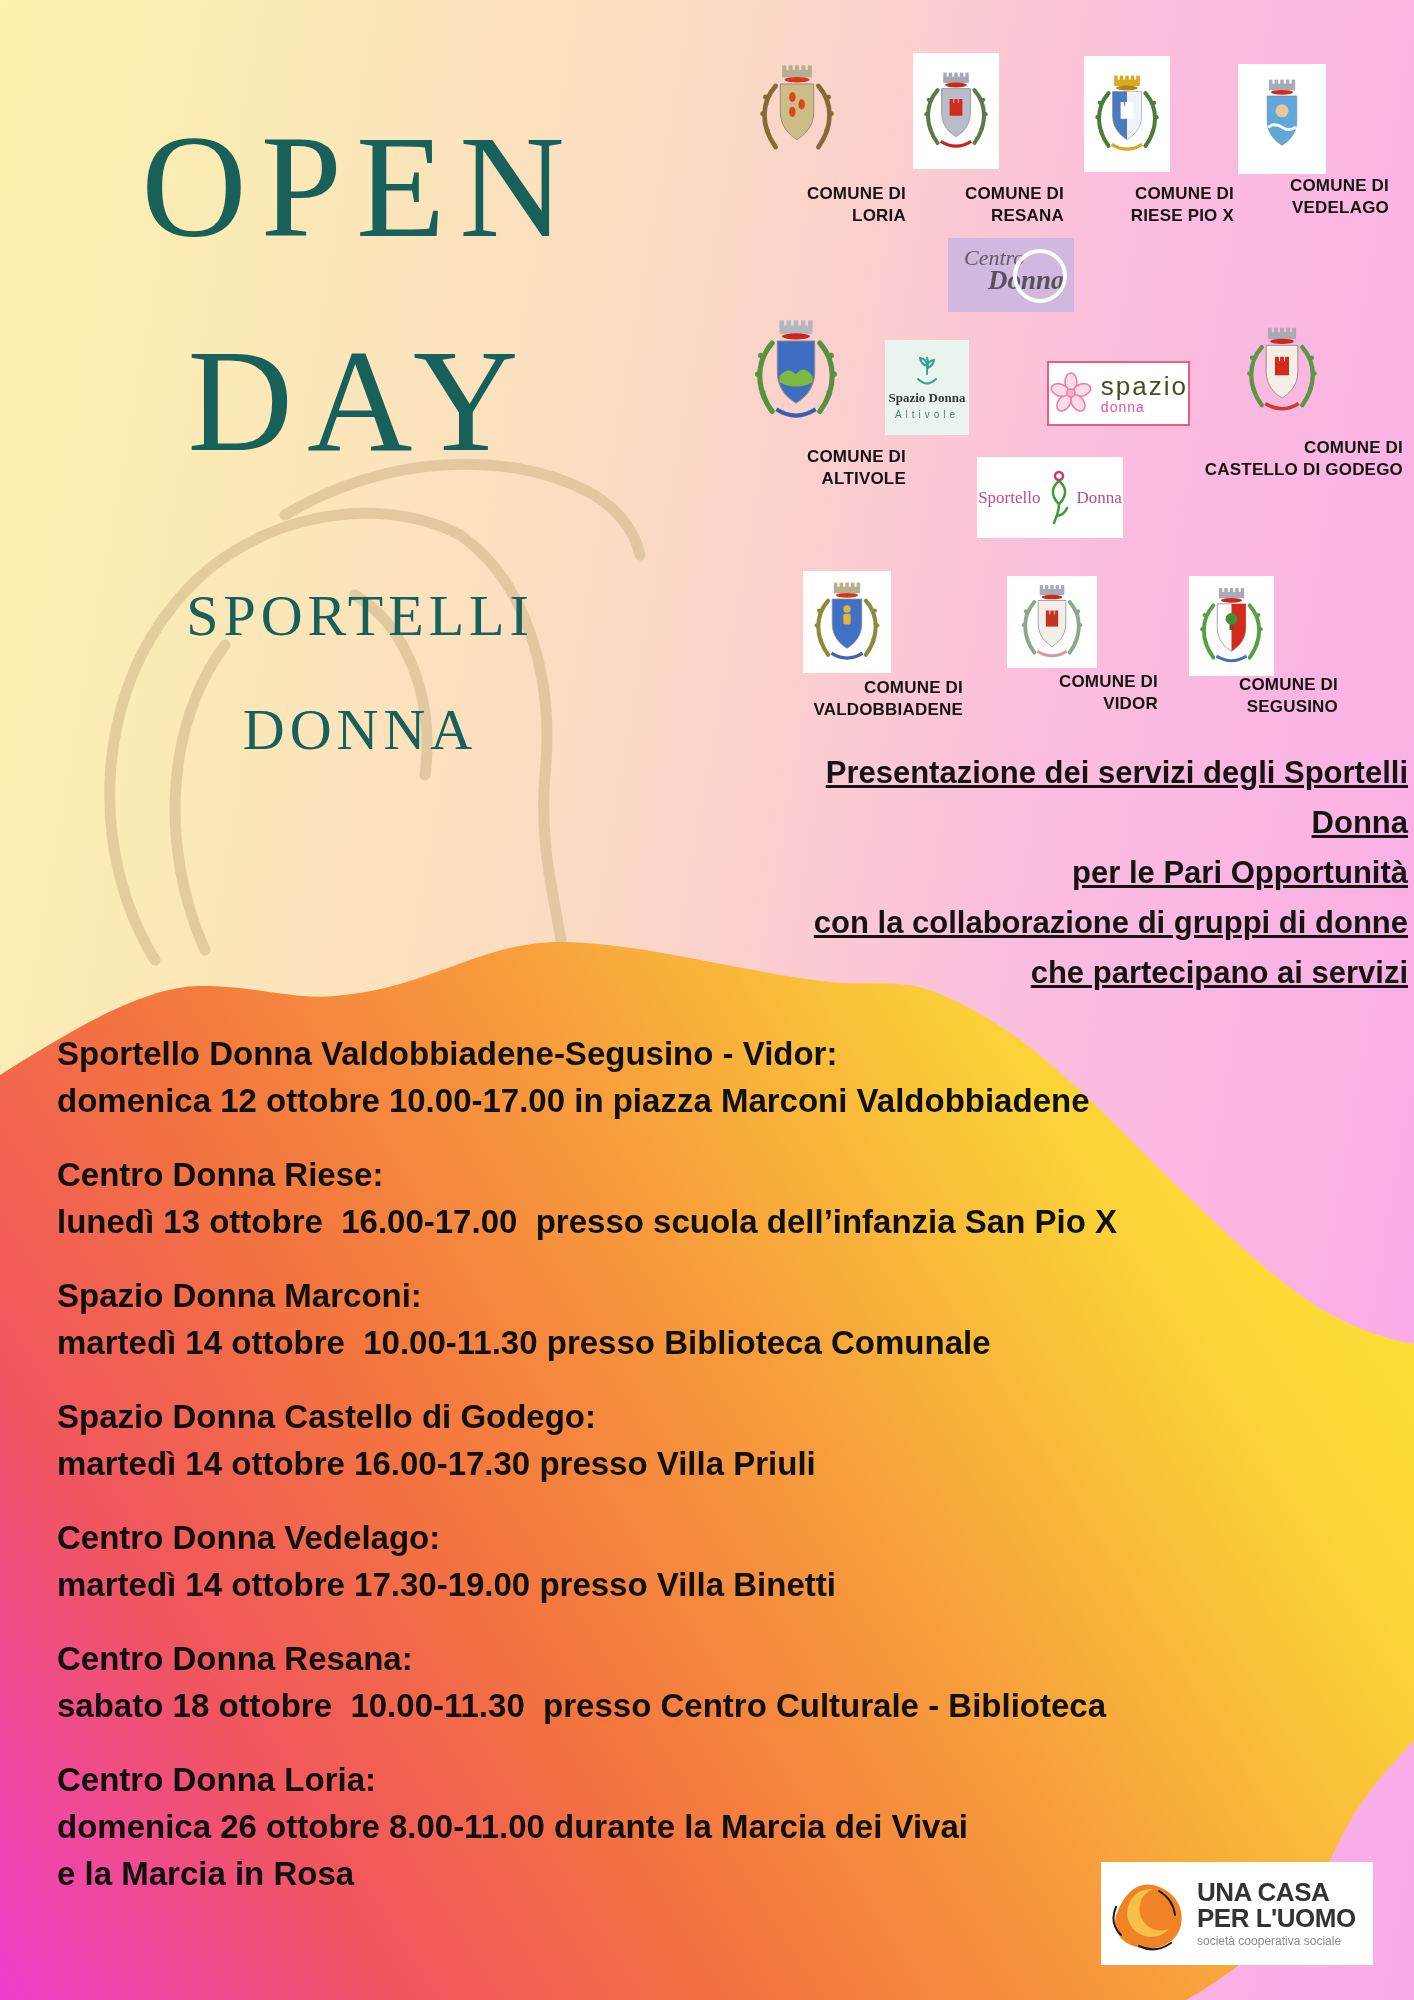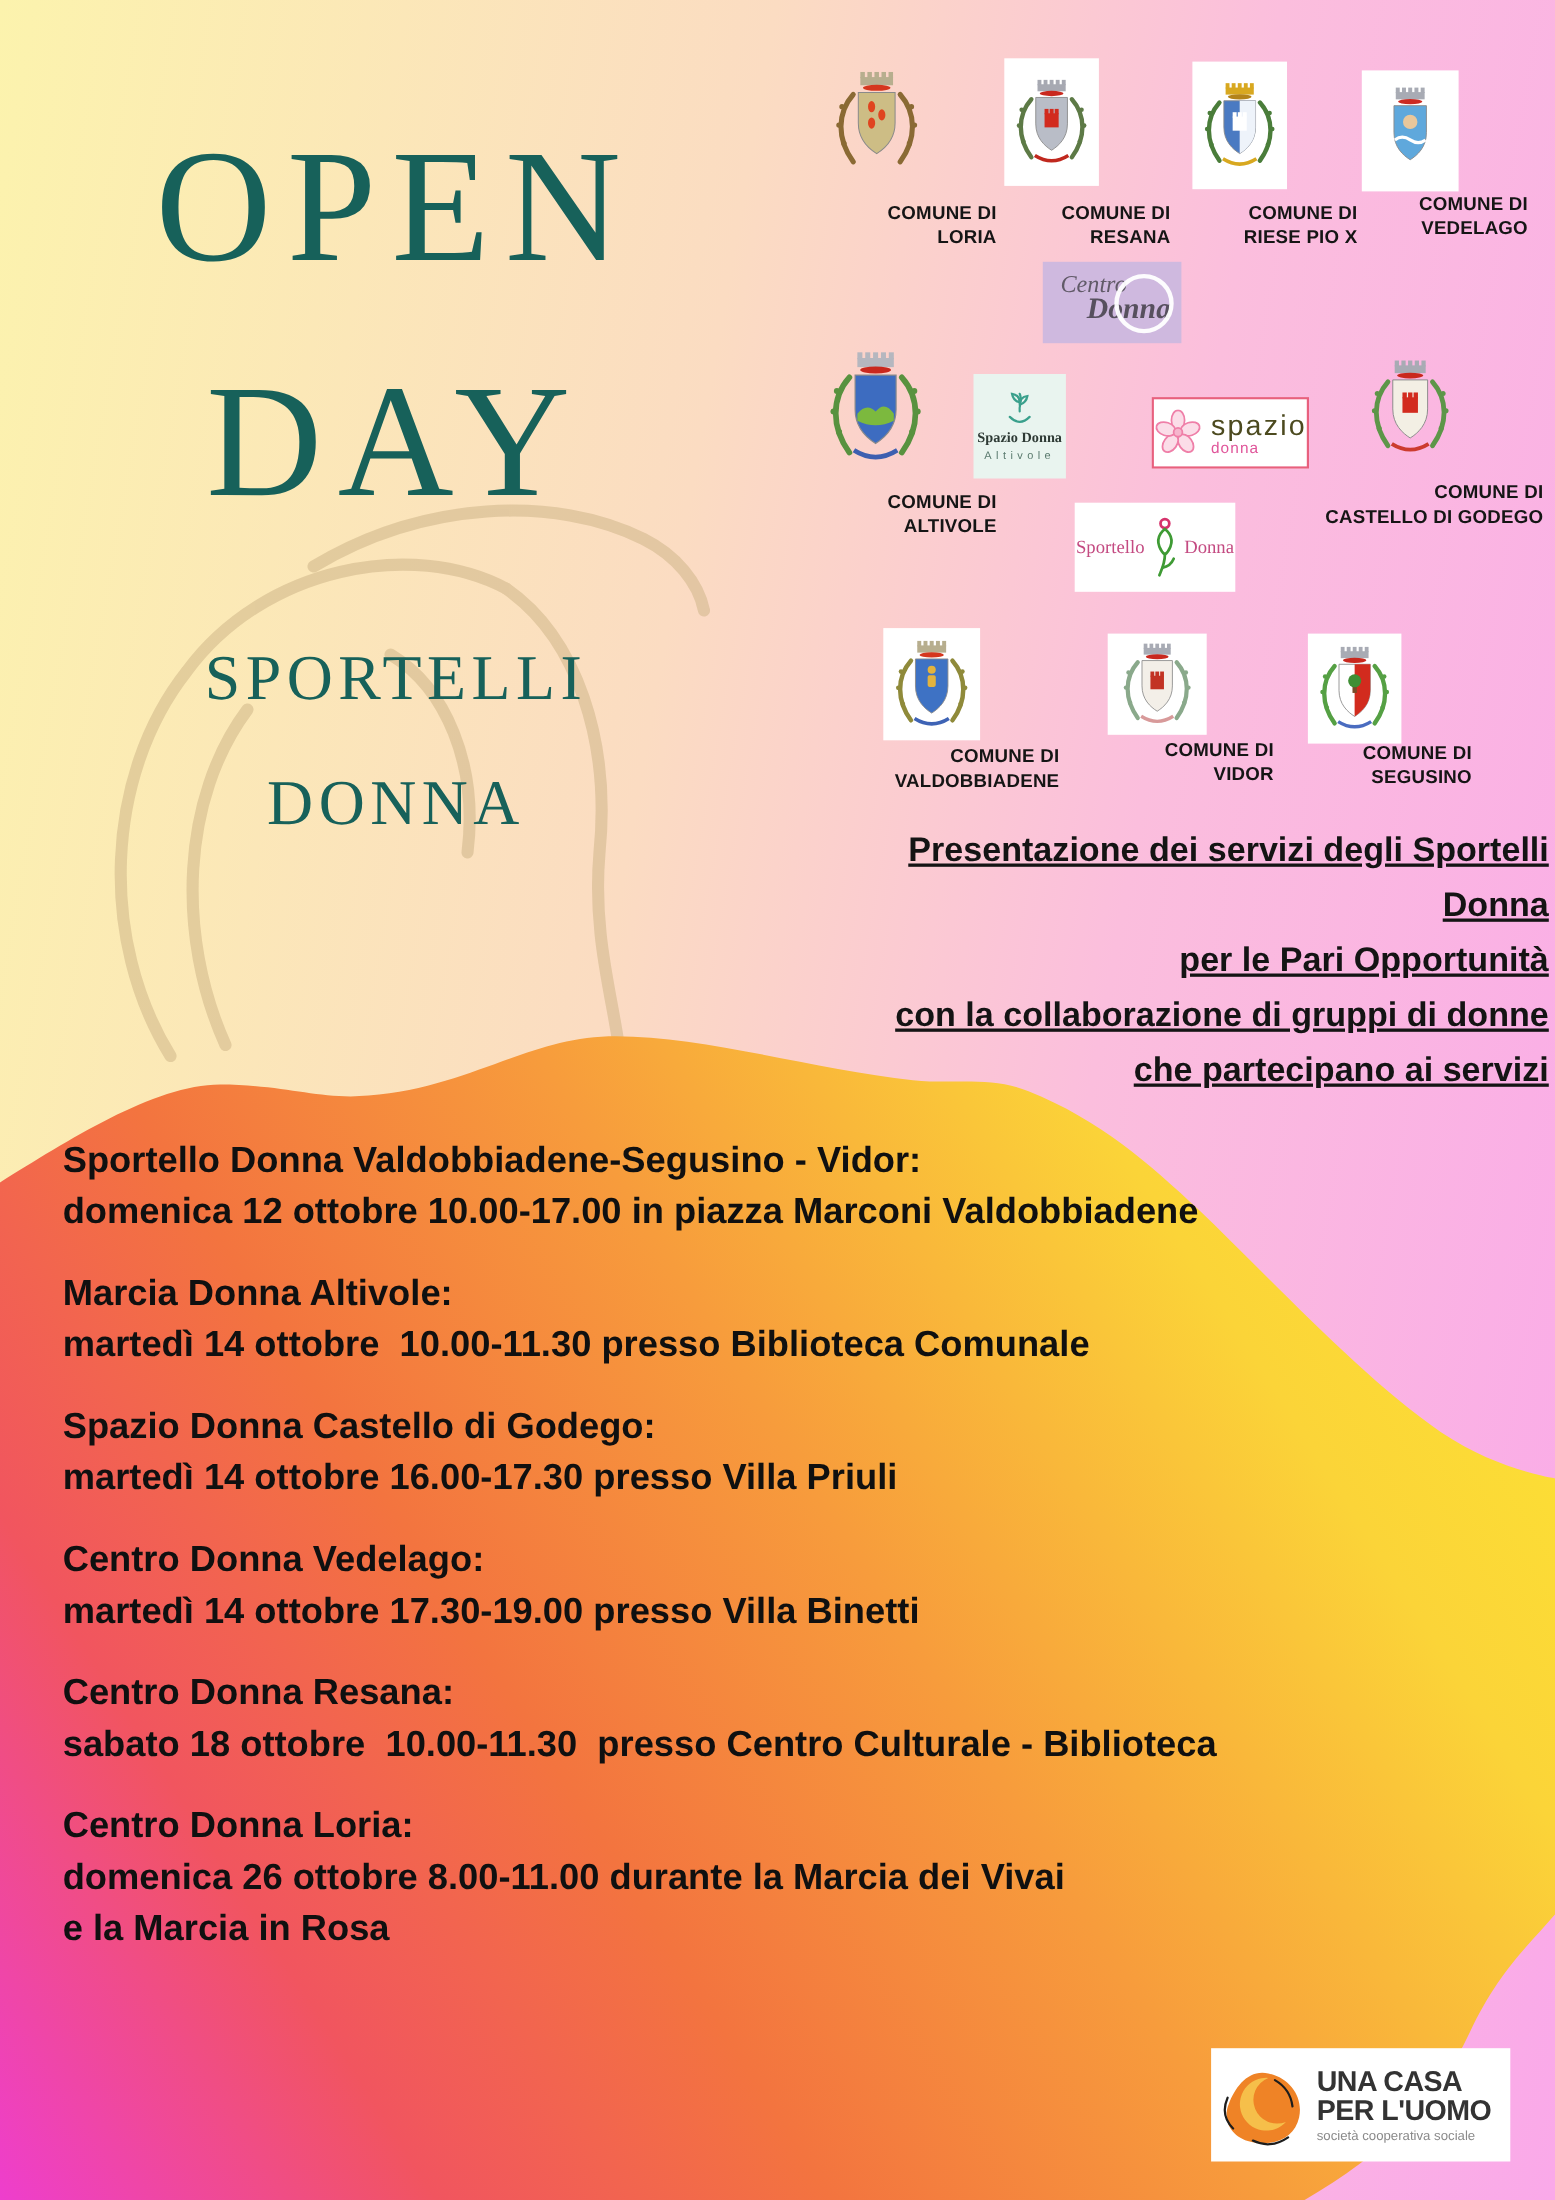--- a/index.html
+++ b/index.html
@@ -436,21 +436,25 @@
     <div>con la collaborazione di gruppi di donne</div>
     <div>che partecipano ai servizi</div>
   </div>
 
   <div class="abs schedule">
     <div class="entry">
       <div>Sportello Donna Valdobbiadene-Segusino - Vidor:</div>
       <div class="detail"><span class="it">domenica 12 ottobre</span><span> 10.00-17.00 in piazza Marconi Valdobbiadene</span></div>
     </div>
     <div class="entry">
-      <div>Marcia Donna Altivole:</div>
+      <div>Centro Donna Riese:</div>
+      <div class="detail"><span class="it">lunedì 13 ottobre</span><span>  16.00-17.00  presso scuola dell’infanzia San Pio X</span></div>
+    </div>
+    <div class="entry">
+      <div>Spazio Donna Marconi:</div>
       <div class="detail"><span class="it">martedì 14 ottobre</span><span>  10.00-11.30 presso Biblioteca Comunale</span></div>
     </div>
     <div class="entry gap-lg">
       <div>Spazio Donna Castello di Godego:</div>
       <div class="detail"><span class="it">martedì 14 ottobre</span><span> 16.00-17.30 presso Villa Priuli</span></div>
     </div>
     <div class="entry">
       <div>Centro Donna Vedelago:</div>
       <div class="detail"><span class="it">martedì 14 ottobre</span><span> 17.30-19.00 presso Villa Binetti</span></div>
     </div>

